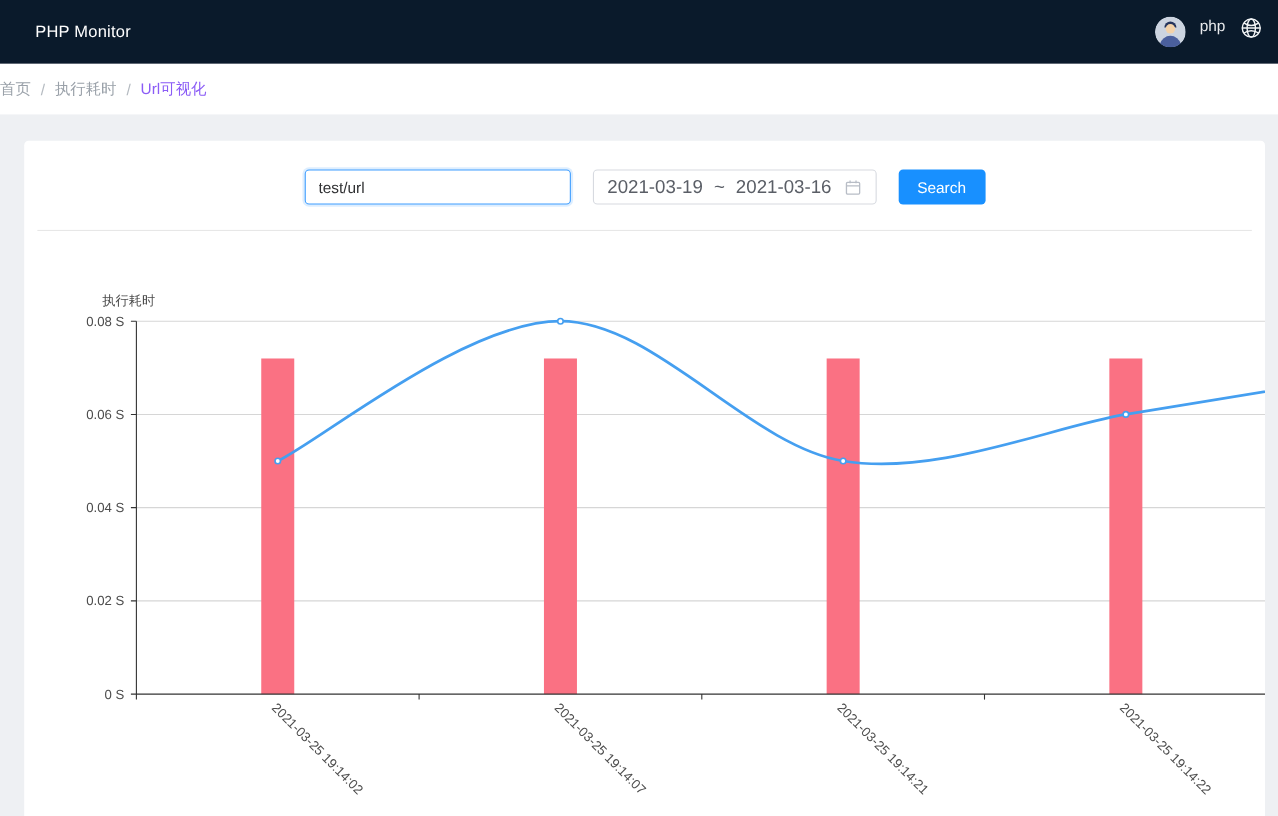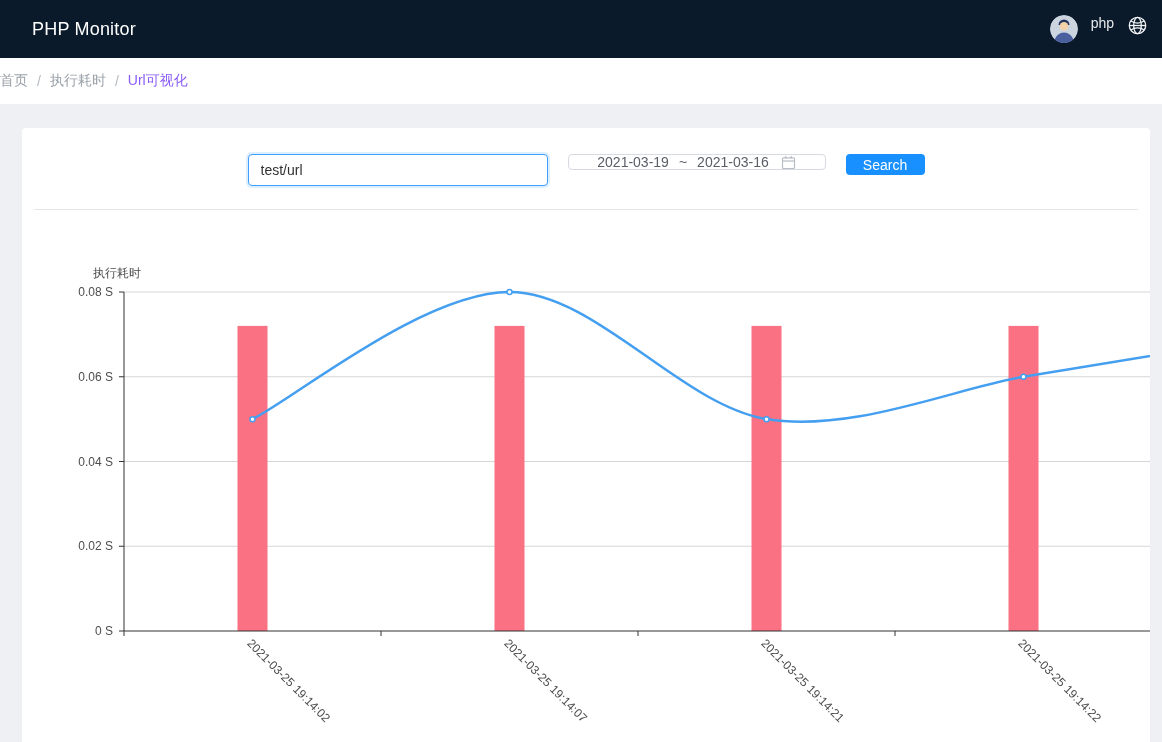--- a/index.html
+++ b/index.html
@@ -3,53 +3,53 @@
 <meta charset="utf-8">
 <style>
   * { box-sizing: border-box; margin: 0; padding: 0; }
   html, body { width: 1162px; height: 742px; overflow: hidden; }
   body { background: #eef0f3; font-family: "Liberation Sans", "DejaVu Sans", sans-serif; }
 
   .header {
     height: 58px; background: #0a1a2b; display: flex; align-items: center;
     padding: 0 14px 0 32px; color: #fff;
   }
-  .app-title { font-size: 18px; font-weight: 500; letter-spacing: .2px; }
+  .app-title { font-size: 15px; font-weight: 500; letter-spacing: .2px; }
   .header-right { margin-left: auto; display: flex; align-items: flex-start; gap: 13px; }
   .avatar { width: 28px; height: 28px; border-radius: 50%; overflow: hidden; display: block; cursor: pointer; }
   .username { font-size: 14px; color: #e8eaed; }
   .globe { display: block; cursor: pointer; }
 
   .breadcrumb {
     height: 46px; background: #ffffff; display: flex; align-items: center;
     font-size: 14px; gap: 9px;
   }
   .crumb-link { color: #9aa1a9; cursor: pointer; }
   .crumb-sep { color: #b4bac0; }
   .crumb-current { color: #8b5cf6; }
 
   .card {
     width: 1128px; margin: 24px 12px 0 22px; background: #fff;
     border-radius: 4px; height: 660px; position: relative;
   }
   .form-row { padding-top: 26px; display: flex; justify-content: center; gap: 20px; }
   .url-input {
-    width: 300px; height: 32px; border: 1px solid #409eff; border-radius: 4px;
+    width: 242px; height: 32px; border: 1px solid #409eff; border-radius: 4px;
     box-shadow: 0 0 0 2px rgba(64,158,255,0.18); outline: none;
     padding: 0 12px; font-size: 14px; color: #303133;
     font-family: "Liberation Sans", "DejaVu Sans", sans-serif;
   }
   .date-range {
-    width: 258px; height: 16px; border: 1px solid #d7dae0; border-radius: 4px;
+    width: 258px; height: 32px; border: 1px solid #d7dae0; border-radius: 4px;
     display: flex; align-items: center; justify-content: center; gap: 10px;
-    font-size: 14px; color: #5a5e66; background: #fff; cursor: pointer;
+    font-size: 17px; color: #5a5e66; background: #fff; cursor: pointer;
   }
   .cal-icon { display: block; margin-left: 2px; }
   .search-btn {
-    width: 79px; height: 21px; background: #1890ff; color: #fff; border: none;
+    width: 79px; height: 32px; background: #1890ff; color: #fff; border: none;
     border-radius: 4px; font-size: 14px; cursor: pointer;
     font-family: "Liberation Sans", "DejaVu Sans", sans-serif;
   }
   .divider { margin: 23px 12px 0; border: none; border-top: 1px solid #e7e7e7; }
   .chart-svg { display: block; margin-top: 18px; }
 </style>
 </head>
 <body>
 
 <div class="header">

